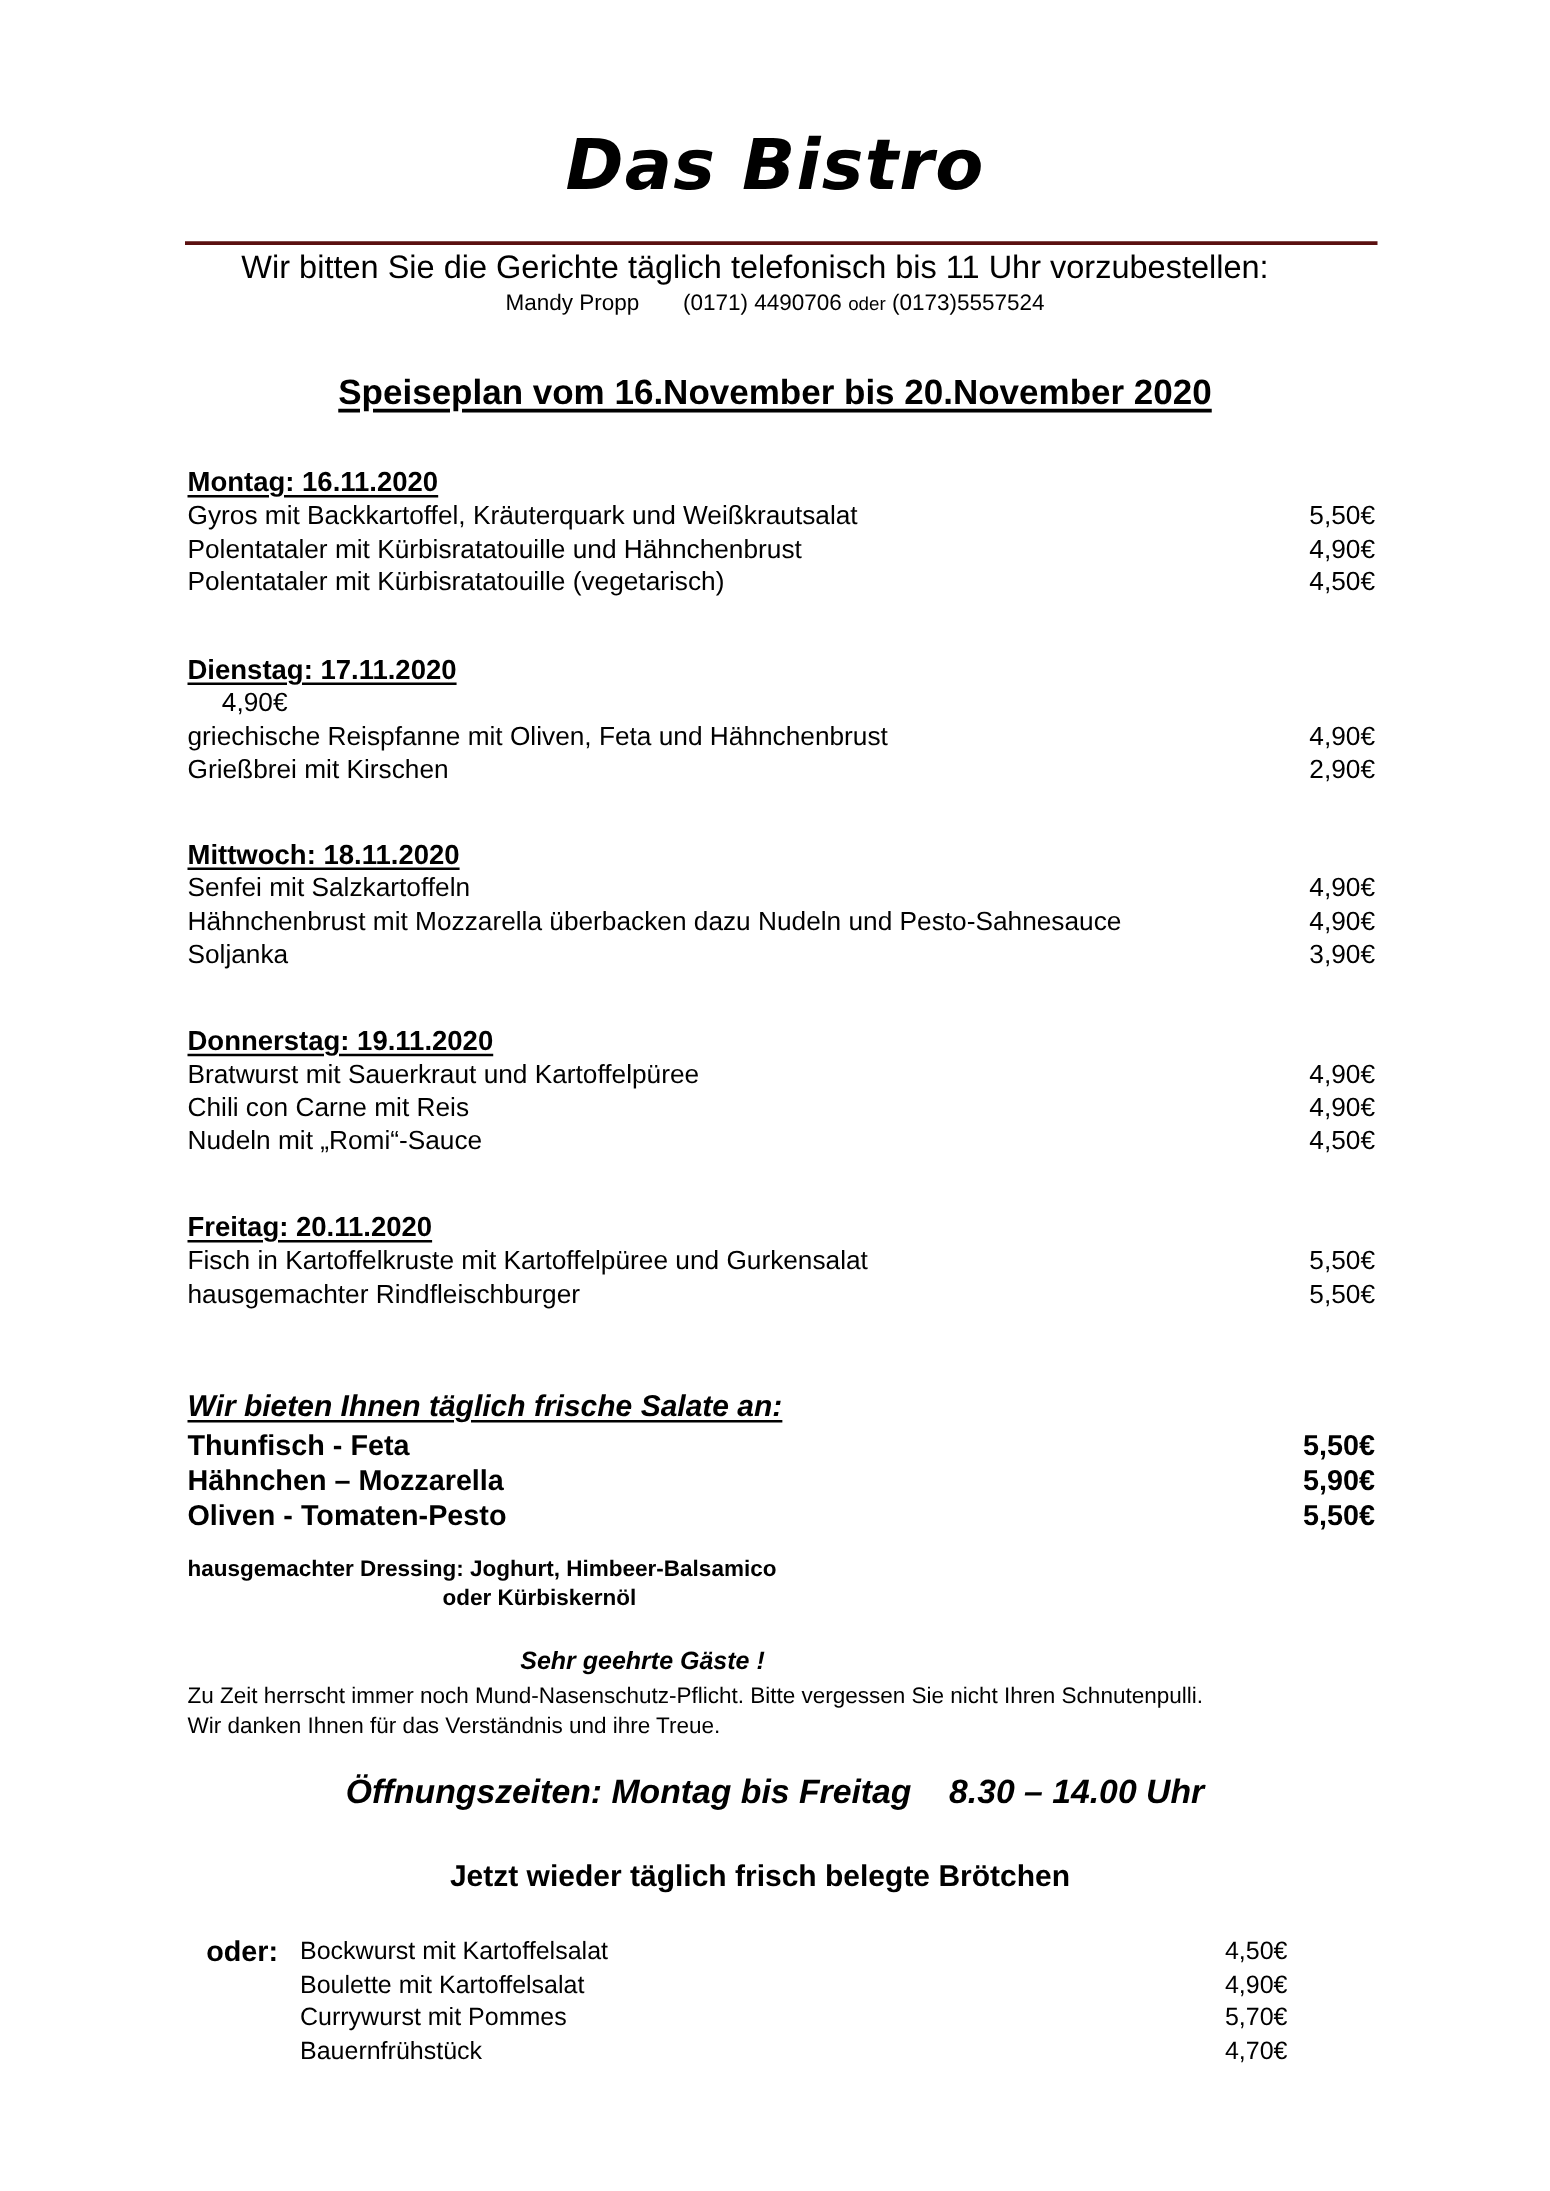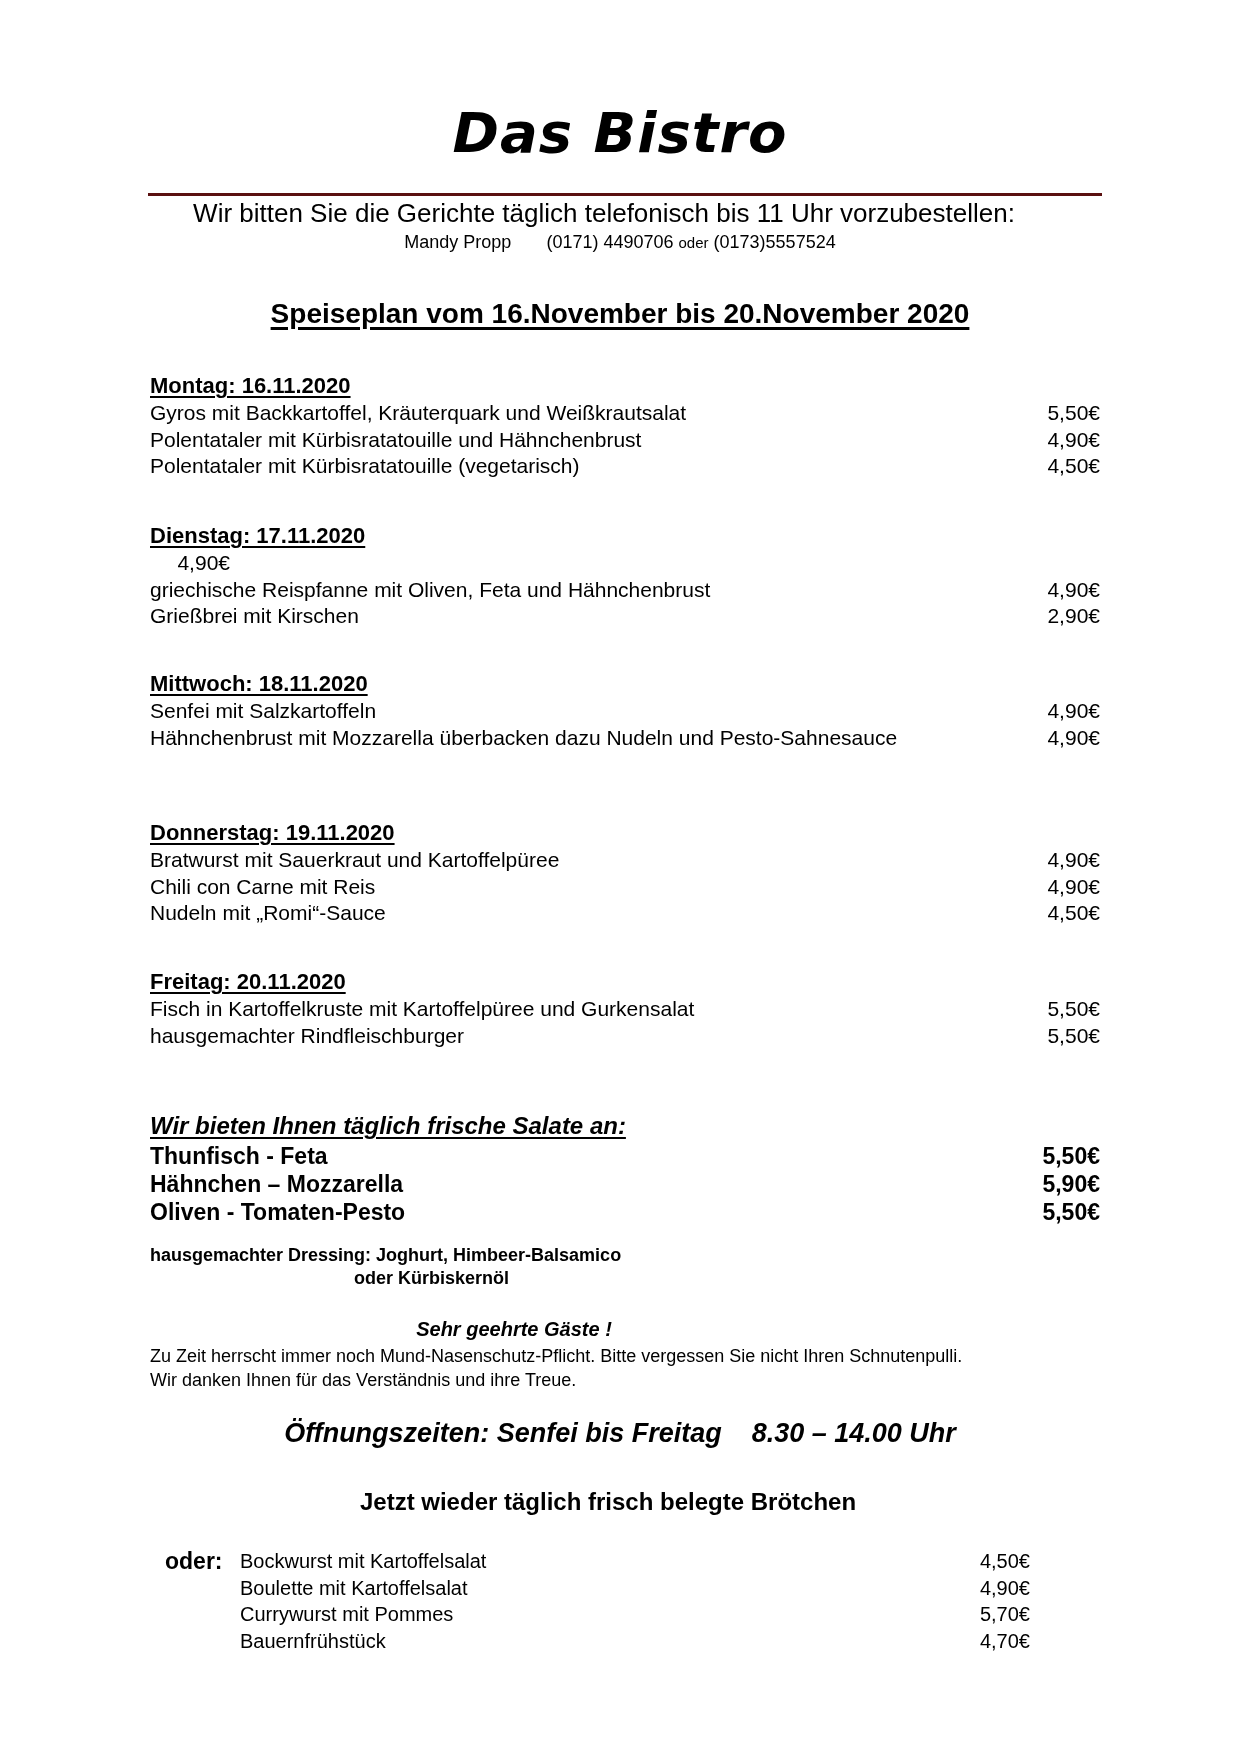--- a/index.html
+++ b/index.html
@@ -114,20 +114,24 @@
 <div class="abs day" style="top:670px;">
   <div class="day-heading">Mittwoch: 18.11.2020</div>
   <div class="row">
       <span>Senfei mit Salzkartoffeln</span>
       <span class="price">4,90€</span>
     </div>
   <div class="row">
       <span>Hähnchenbrust mit Mozzarella überbacken dazu Nudeln und Pesto-Sahnesauce</span>
       <span class="price">4,90€</span>
     </div>
+  <div class="row">
+      <span>Soljanka</span>
+      <span class="price">3,90€</span>
+    </div>
 </div>
 
 <div class="abs day" style="top:819px;">
   <div class="day-heading">Donnerstag: 19.11.2020</div>
   <div class="row">
       <span>Bratwurst mit Sauerkraut und Kartoffelpüree</span>
       <span class="price">4,90€</span>
     </div>
   <div class="row">
       <span>Chili con Carne mit Reis</span>
@@ -171,21 +175,21 @@
   <div class="line2">oder  Kürbiskernöl</div>
 </div>
 
 <div class="abs guests-title">Sehr geehrte Gäste !</div>
 <div class="abs guests-text">
   <div>Zu Zeit herrscht immer noch Mund-Nasenschutz-Pflicht. Bitte vergessen Sie nicht Ihren Schnutenpulli.</div>
   <div>Wir danken Ihnen für das Verständnis und ihre Treue.</div>
 </div>
 
 <div class="abs hours">
-  <span>Öffnungszeiten: Senfei bis Freitag</span><span class="gap"></span><span>8.30 – 14.00 Uhr</span>
+  <span>Öffnungszeiten: Montag bis Freitag</span><span class="gap"></span><span>8.30 – 14.00 Uhr</span>
 </div>
 
 <div class="abs rolls">Jetzt wieder täglich frisch belegte Brötchen</div>
 
 <div class="abs extras">
   <div class="row">
       <span class="label">
         <span class="oder-lbl">oder:</span>
         <span>Bockwurst mit Kartoffelsalat</span>
       </span>

